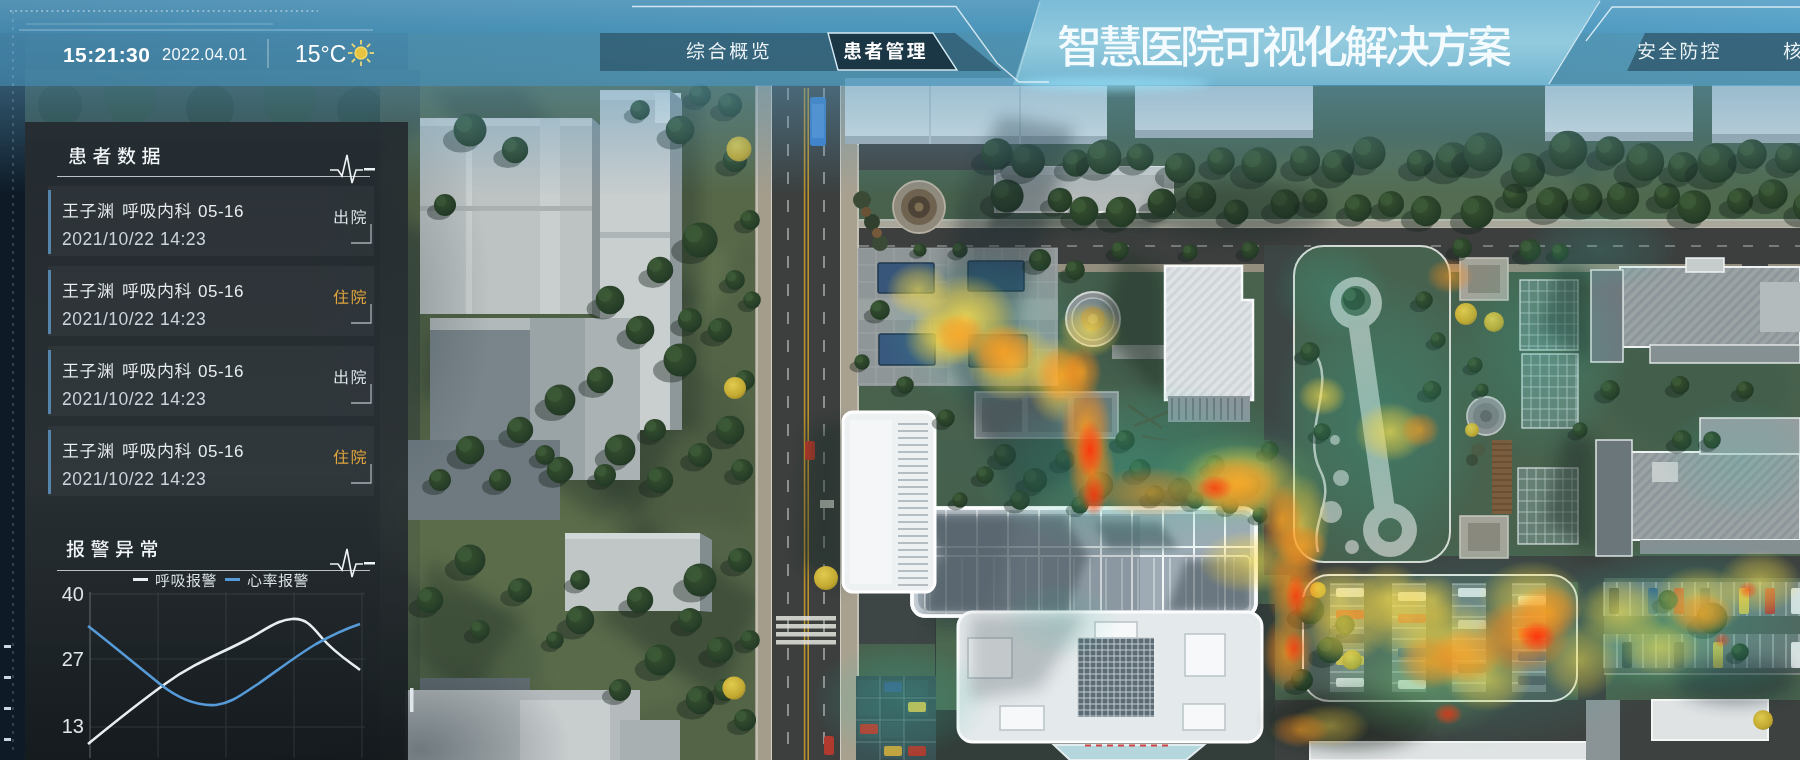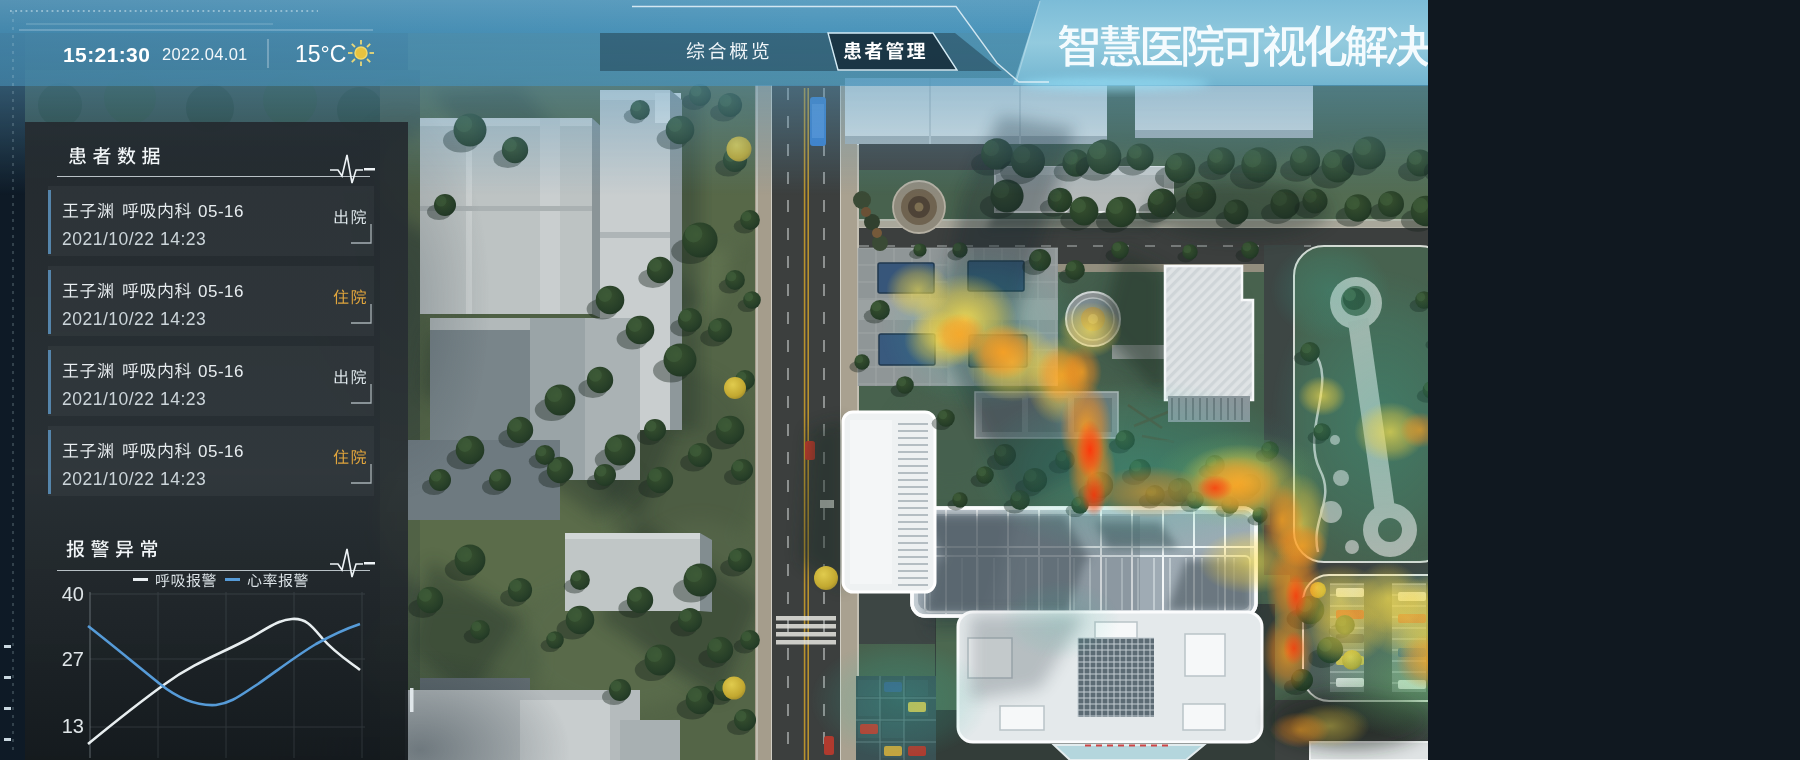--- a/index.html
+++ b/index.html
@@ -1,16 +1,16 @@
 <!DOCTYPE html>
 <html><head>
 <meta charset="utf-8">
 <style>
 html,body{margin:0;padding:0;background:#101820;}
-#stage{width:1428px;height:760px;overflow:hidden;position:relative;font-family:"Liberation Sans",sans-serif;text-align:center;}
+#stage{width:1800px;height:760px;overflow:hidden;position:relative;font-family:"Liberation Sans",sans-serif;text-align:center;}
 </style>
 </head>
 <body>
 
 <div id="stage">
 <svg width="1800" height="760" viewBox="0 0 1800 760" xmlns="http://www.w3.org/2000/svg">
 <defs>
 
 <linearGradient id="hdr" x1="0" y1="0" x2="1" y2="0">
  <stop offset="0" stop-color="#4387ac"></stop>

